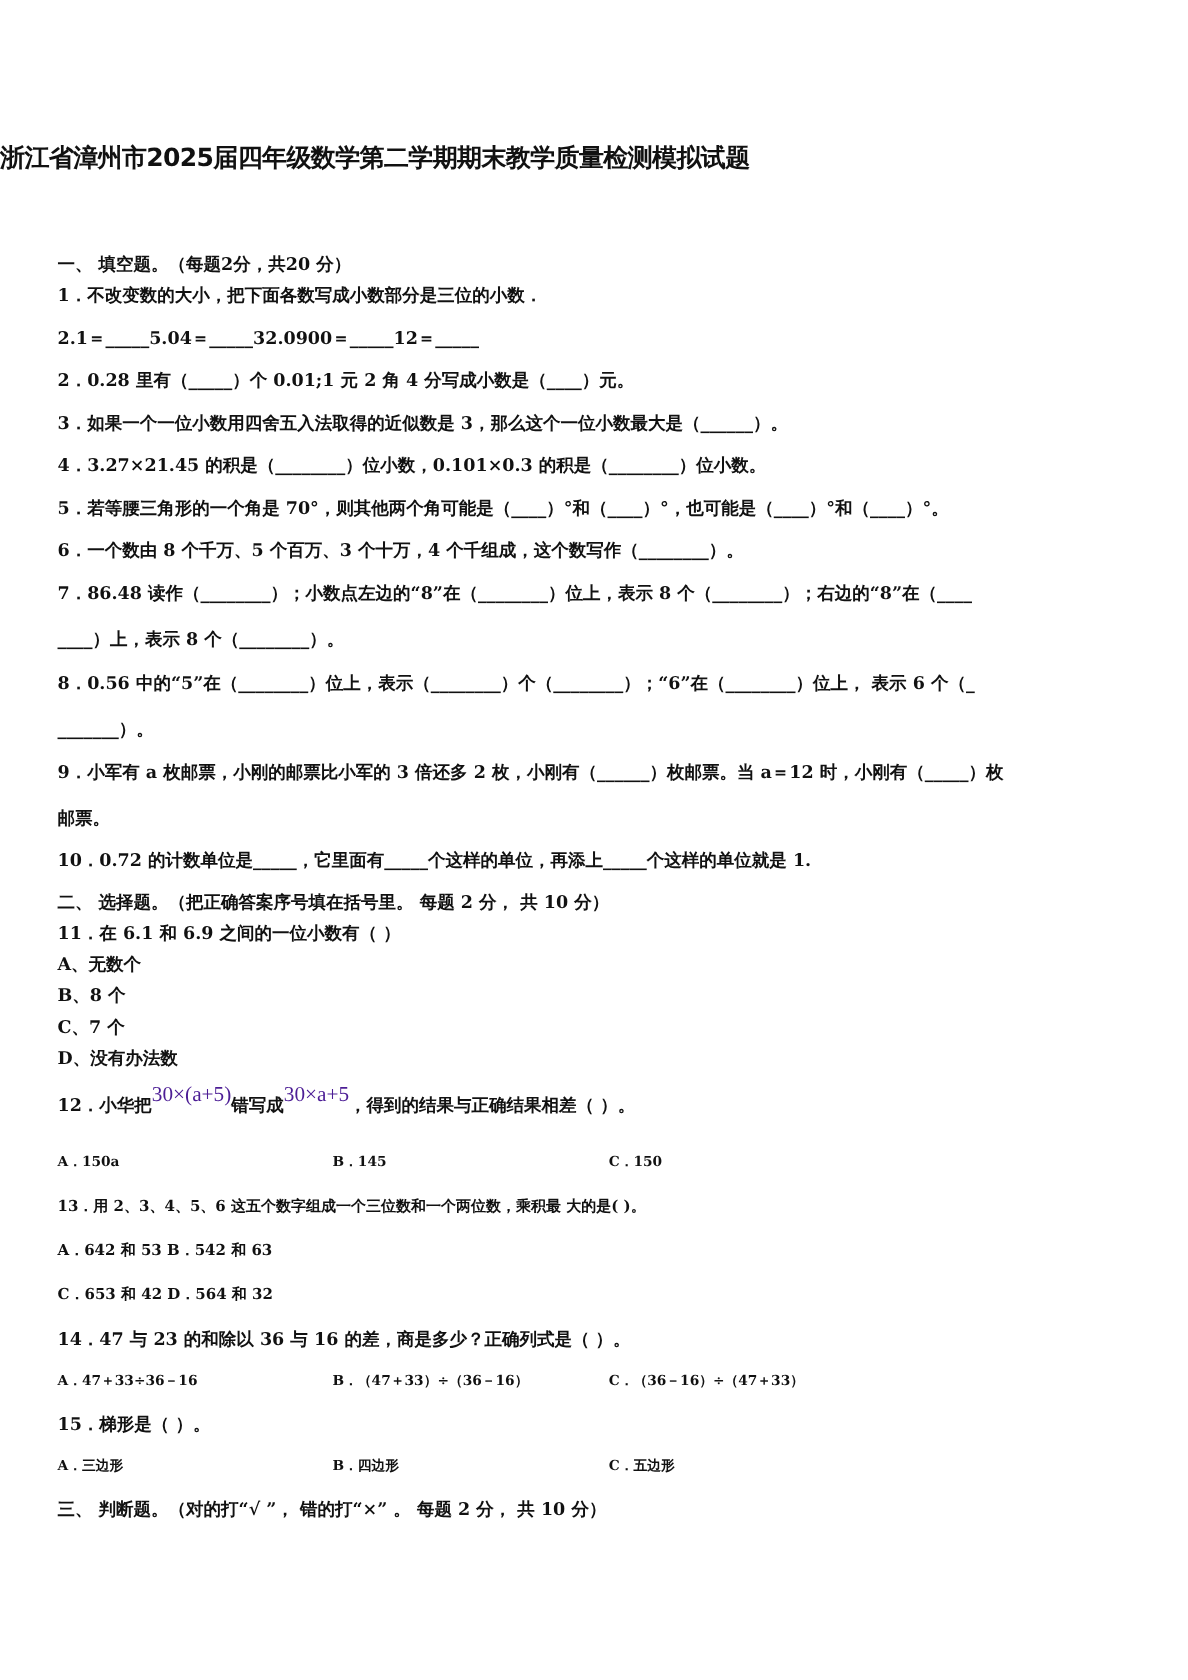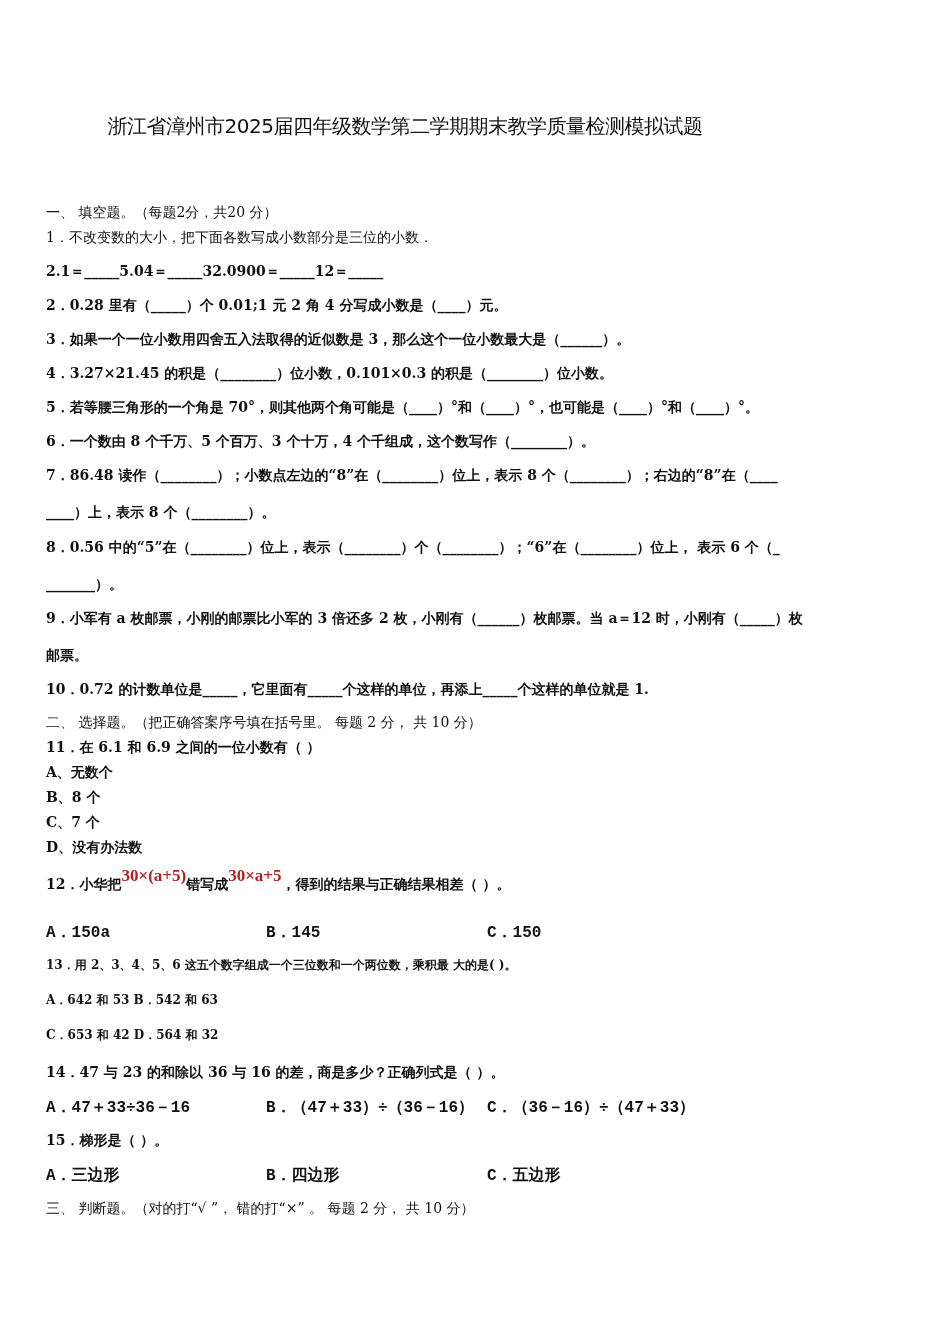--- a/index.html
+++ b/index.html
@@ -2,34 +2,34 @@
 <html><head>
 <meta charset="utf-8">
 <style>
   html, body { margin: 0; padding: 0; background: #ffffff; }
   body {
     width: 950px; height: 1344px; position: relative; overflow: hidden;
     font-family: "DejaVu Serif", "Liberation Serif", serif;
     color: #111111;
   }
   .title {
-    position: absolute; left: 0; top: 113px; width: 810px; text-align: center;
+    position: absolute; left: 0; top: 113px; width: 810px; 
     font-family: "DejaVu Sans", "Liberation Sans", sans-serif;
-    font-weight: normal; font-size: 20px; letter-spacing: -0.5px;
+    font-weight: bold; font-size: 20px; letter-spacing: -0.5px;
   }
   .line {
     position: absolute; left: 46px; white-space: nowrap;
-    font-size: 14px; line-height: 18px;
+    font-size: 14px; line-height: 18px; font-weight: bold;
   }
   .line.big { font-size: 12px; }
   .b { font-weight: bold; }
-  .opt { position: absolute; white-space: nowrap; font-size: 16px; font-family: Liberation Mono, monospace; }
+  .opt { position: absolute; white-space: nowrap; font-size: 11px; }
   .math {
-    font-family: "Liberation Serif", serif; font-weight: bold;
-    color: #b91c1c; font-size: 17px; position: relative; top: -8px;
+    font-family: "Liberation Serif", serif; font-weight: normal;
+    color: #4c1d95; font-size: 17px; position: relative; top: -8px;
   }
 </style>
 </head>
 <body>
 
 <div class="title">浙江省漳州市2025届四年级数学第二学期期末教学质量检测模拟试题</div>
 
 <div class="line" style="top:203px">一、  填空题。（每题2分，共20 分）</div>
 <div class="line" style="top:228px">1．不改变数的大小，把下面各数写成小数部分是三位的小数．</div>
 <div class="line b" style="top:262px">2.1＝_____5.04＝_____32.0900＝_____12＝_____</div>

